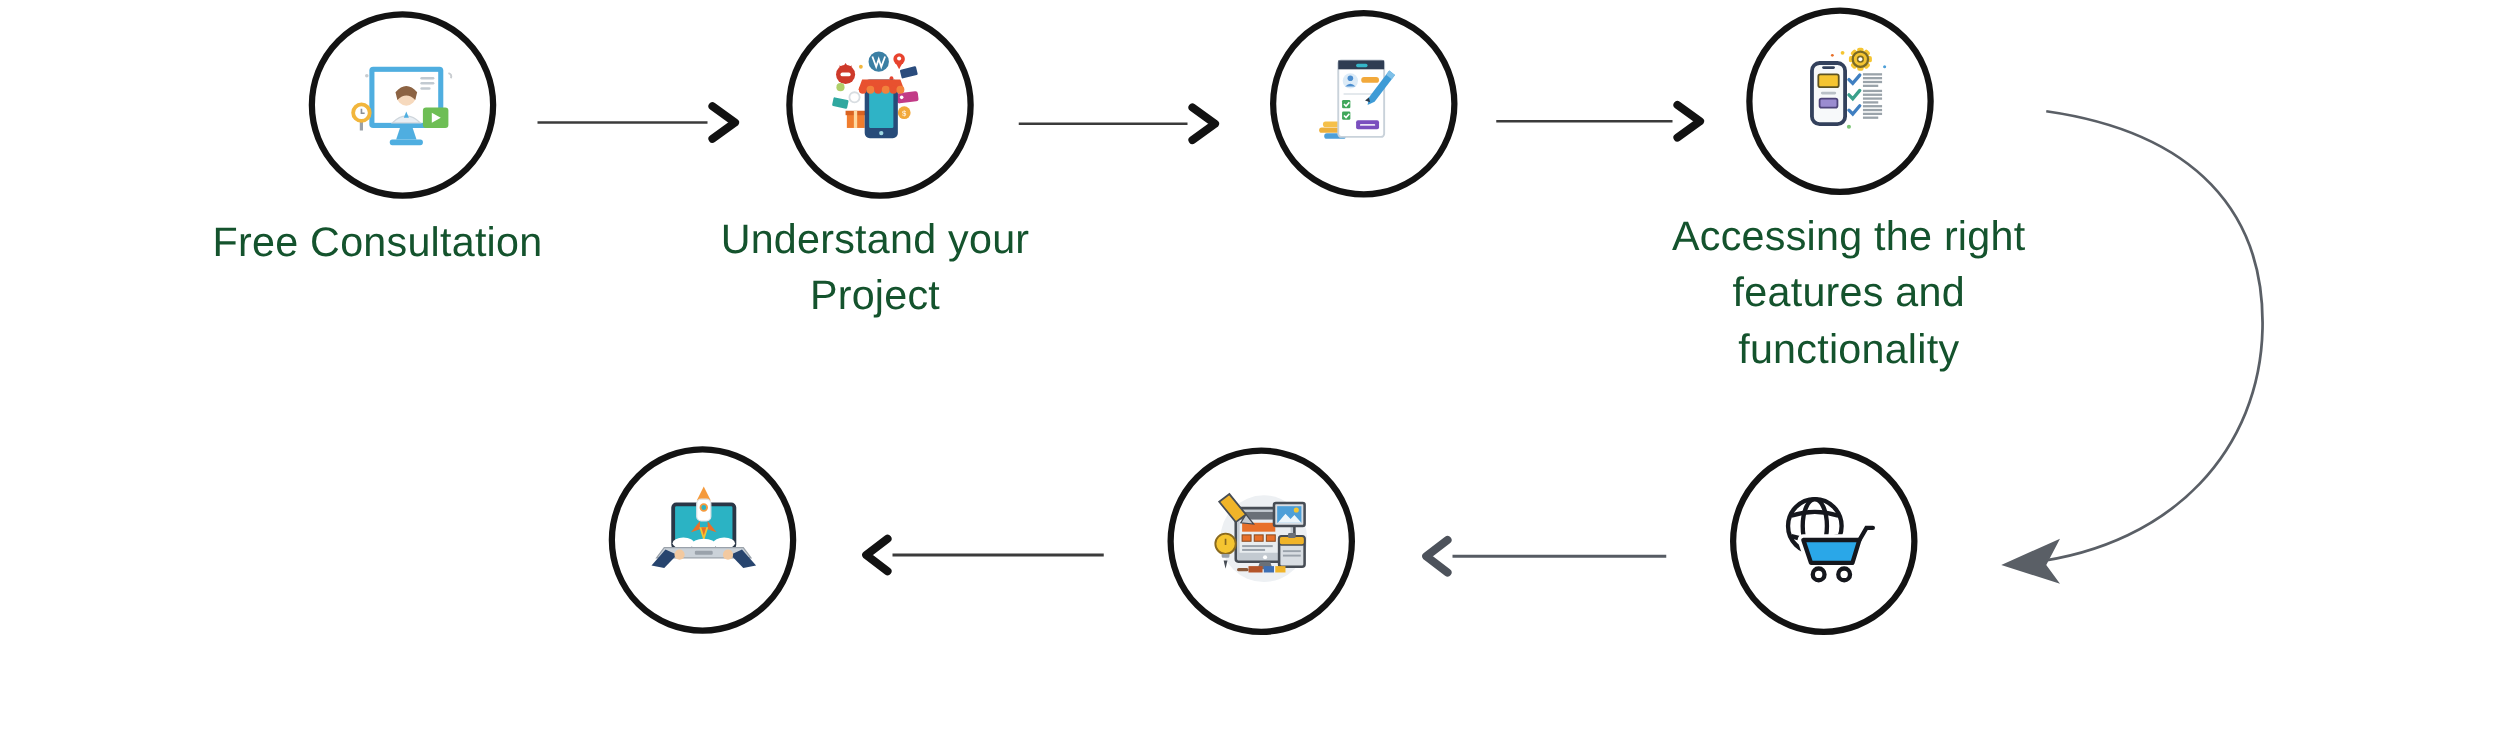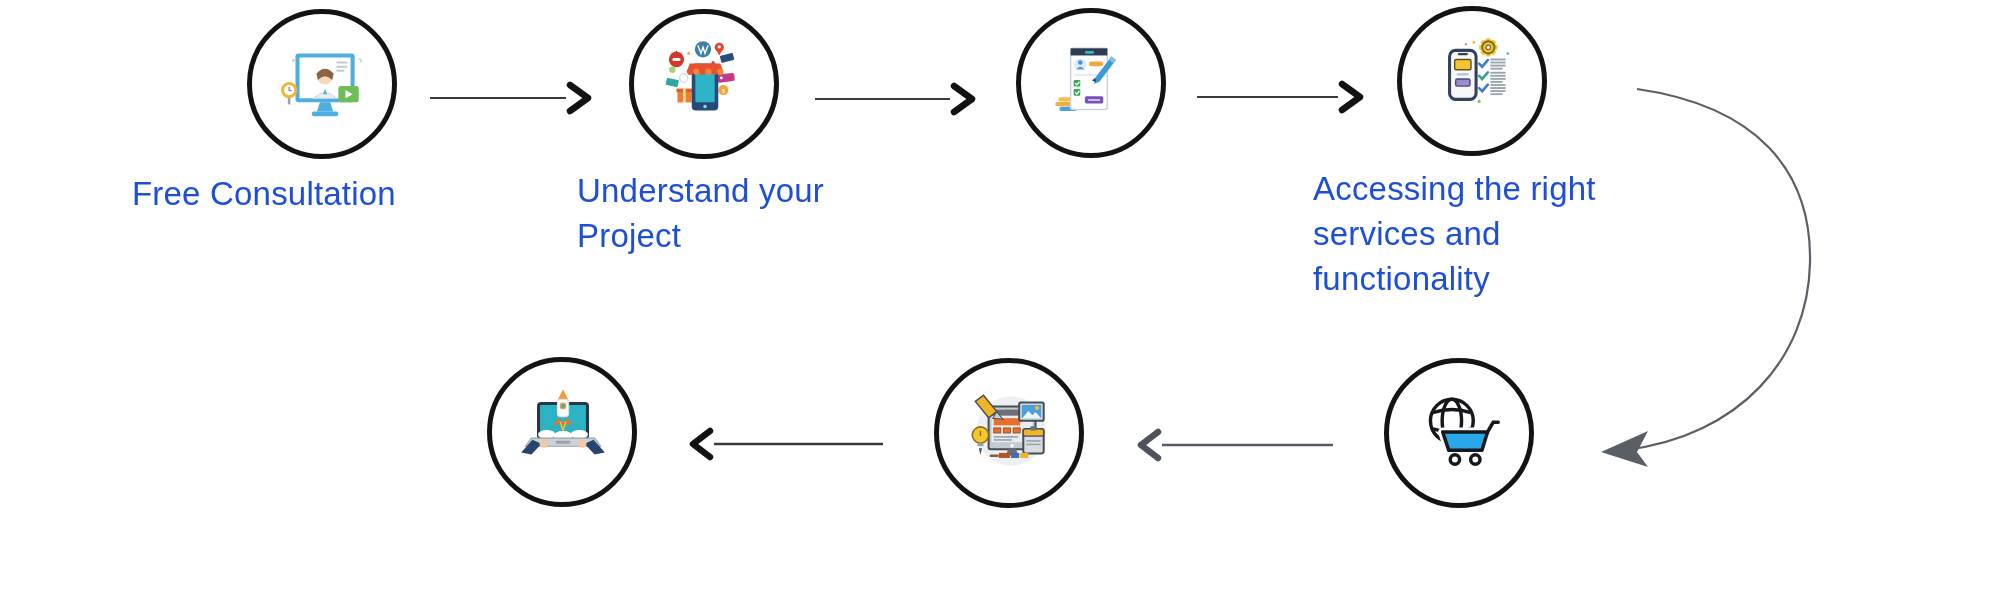--- a/index.html
+++ b/index.html
@@ -6,22 +6,22 @@
   .canvas{
     position:relative;width:2000px;height:600px;background:#ffffff;
     font-family:"Liberation Sans",sans-serif;overflow:hidden;
   }
   .circle{
     position:absolute;width:150px;height:150px;box-sizing:border-box;
     border:5px solid #131313;border-radius:50%;background:#ffffff;
     display:flex;align-items:center;justify-content:center;
   }
   .label{
-    position:absolute;font-size:33px;line-height:45px;color:#1d4ed8;
-    letter-spacing:0.2px;
+    position:absolute;font-size:33px;line-height:45px;color:#14532d;
+    text-align:center;letter-spacing:0.2px;
   }
   .arrow-layer{position:absolute;left:0;top:0;width:2000px;height:600px;}
 </style>
 </head>
 <body>
 
 <div class="canvas">
 
   <svg class="arrow-layer" viewBox="0 0 2000 600" xmlns="http://www.w3.org/2000/svg">
     <g>
@@ -103,21 +103,21 @@
       <circle cx="51" cy="72" r="1.7" fill="#9fd8e2"></circle>
       <polygon points="33,38 69,38 66,30 36,30" fill="#E8512F"></polygon>
       <circle cx="36.5" cy="38" r="3.1" fill="#E8512F"></circle>
         <circle cx="42.5" cy="38" r="3.1" fill="#F2823C"></circle>
       <circle cx="48.5" cy="38" r="3.1" fill="#E8512F"></circle>
         <circle cx="54.5" cy="38" r="3.1" fill="#F2823C"></circle>
       <circle cx="60.5" cy="38" r="3.1" fill="#E8512F"></circle>
         <circle cx="66" cy="38" r="3.1" fill="#F2823C"></circle>
     </svg>
   </div>
-  <div class="label" style="left:577px;top:168px;width:280px;">Understand your Project</div>
+  <div class="label" style="left:560px;top:168px;width:280px;">Understand your Project</div>
 
   <div class="circle" style="left:1016px;top:8px;">
     <svg width="102" height="102" viewBox="0 0 100 100" xmlns="http://www.w3.org/2000/svg">
       <rect x="18" y="64" width="16" height="4.2" rx="2" fill="#F5C04A"></rect>
       <rect x="15" y="68.6" width="19" height="4.2" rx="2" fill="#EDB03C"></rect>
       <rect x="19" y="73.2" width="17" height="4.2" rx="2" fill="#4D9FD8"></rect>
       <rect x="30" y="16" width="36" height="60" rx="2.5" fill="#ffffff" stroke="#C9D2DA" stroke-width="1.5"></rect>
       <rect x="30" y="16" width="36" height="7" fill="#2F3D53"></rect>
       <rect x="44" y="18.7" width="9" height="2.6" rx="1.3" fill="#35B6C9"></rect>
       <circle cx="39.5" cy="32" r="6" fill="#DCEBF7"></circle>
@@ -172,21 +172,21 @@
           <rect x="68" y="56" width="15" height="1.8" fill="#9AA3AA"></rect>
         <rect x="68" y="59" width="15" height="1.8" fill="#9AA3AA"></rect>
           <rect x="68" y="62" width="12" height="1.8" fill="#9AA3AA"></rect>
       </g>
       <circle cx="52" cy="12" r="1.5" fill="#F5C531"></circle>
         <circle cx="57" cy="70" r="1.6" fill="#7CC576"></circle>
       <circle cx="85" cy="23" r="1.2" fill="#4D9FD8"></circle>
         <circle cx="44" cy="14" r="1.1" fill="#E8702A"></circle>
     </svg>
   </div>
-  <div class="label" style="left:1313px;top:166px;width:332px;">Accessing the right services and functionality</div>
+  <div class="label" style="left:1313px;top:166px;width:332px;">Accessing the right features and functionality</div>
 
   <div class="circle" style="left:1384px;top:358px;">
     <svg width="102" height="102" viewBox="0 0 100 100" xmlns="http://www.w3.org/2000/svg">
       <g stroke="#15171d" stroke-width="3.4" fill="none">
         <circle cx="43" cy="38" r="21"></circle>
         <ellipse cx="43" cy="38" rx="9.5" ry="21"></ellipse>
         <path d="M24.5 30 q18.5 -6 37 0"></path>
         <path d="M24.5 46 q18.5 6 37 0"></path>
       </g>
       <polygon points="34,49 78,49 72.5,67 40,67" fill="#ffffff" stroke="#ffffff" stroke-width="9" stroke-linejoin="round"></polygon>

